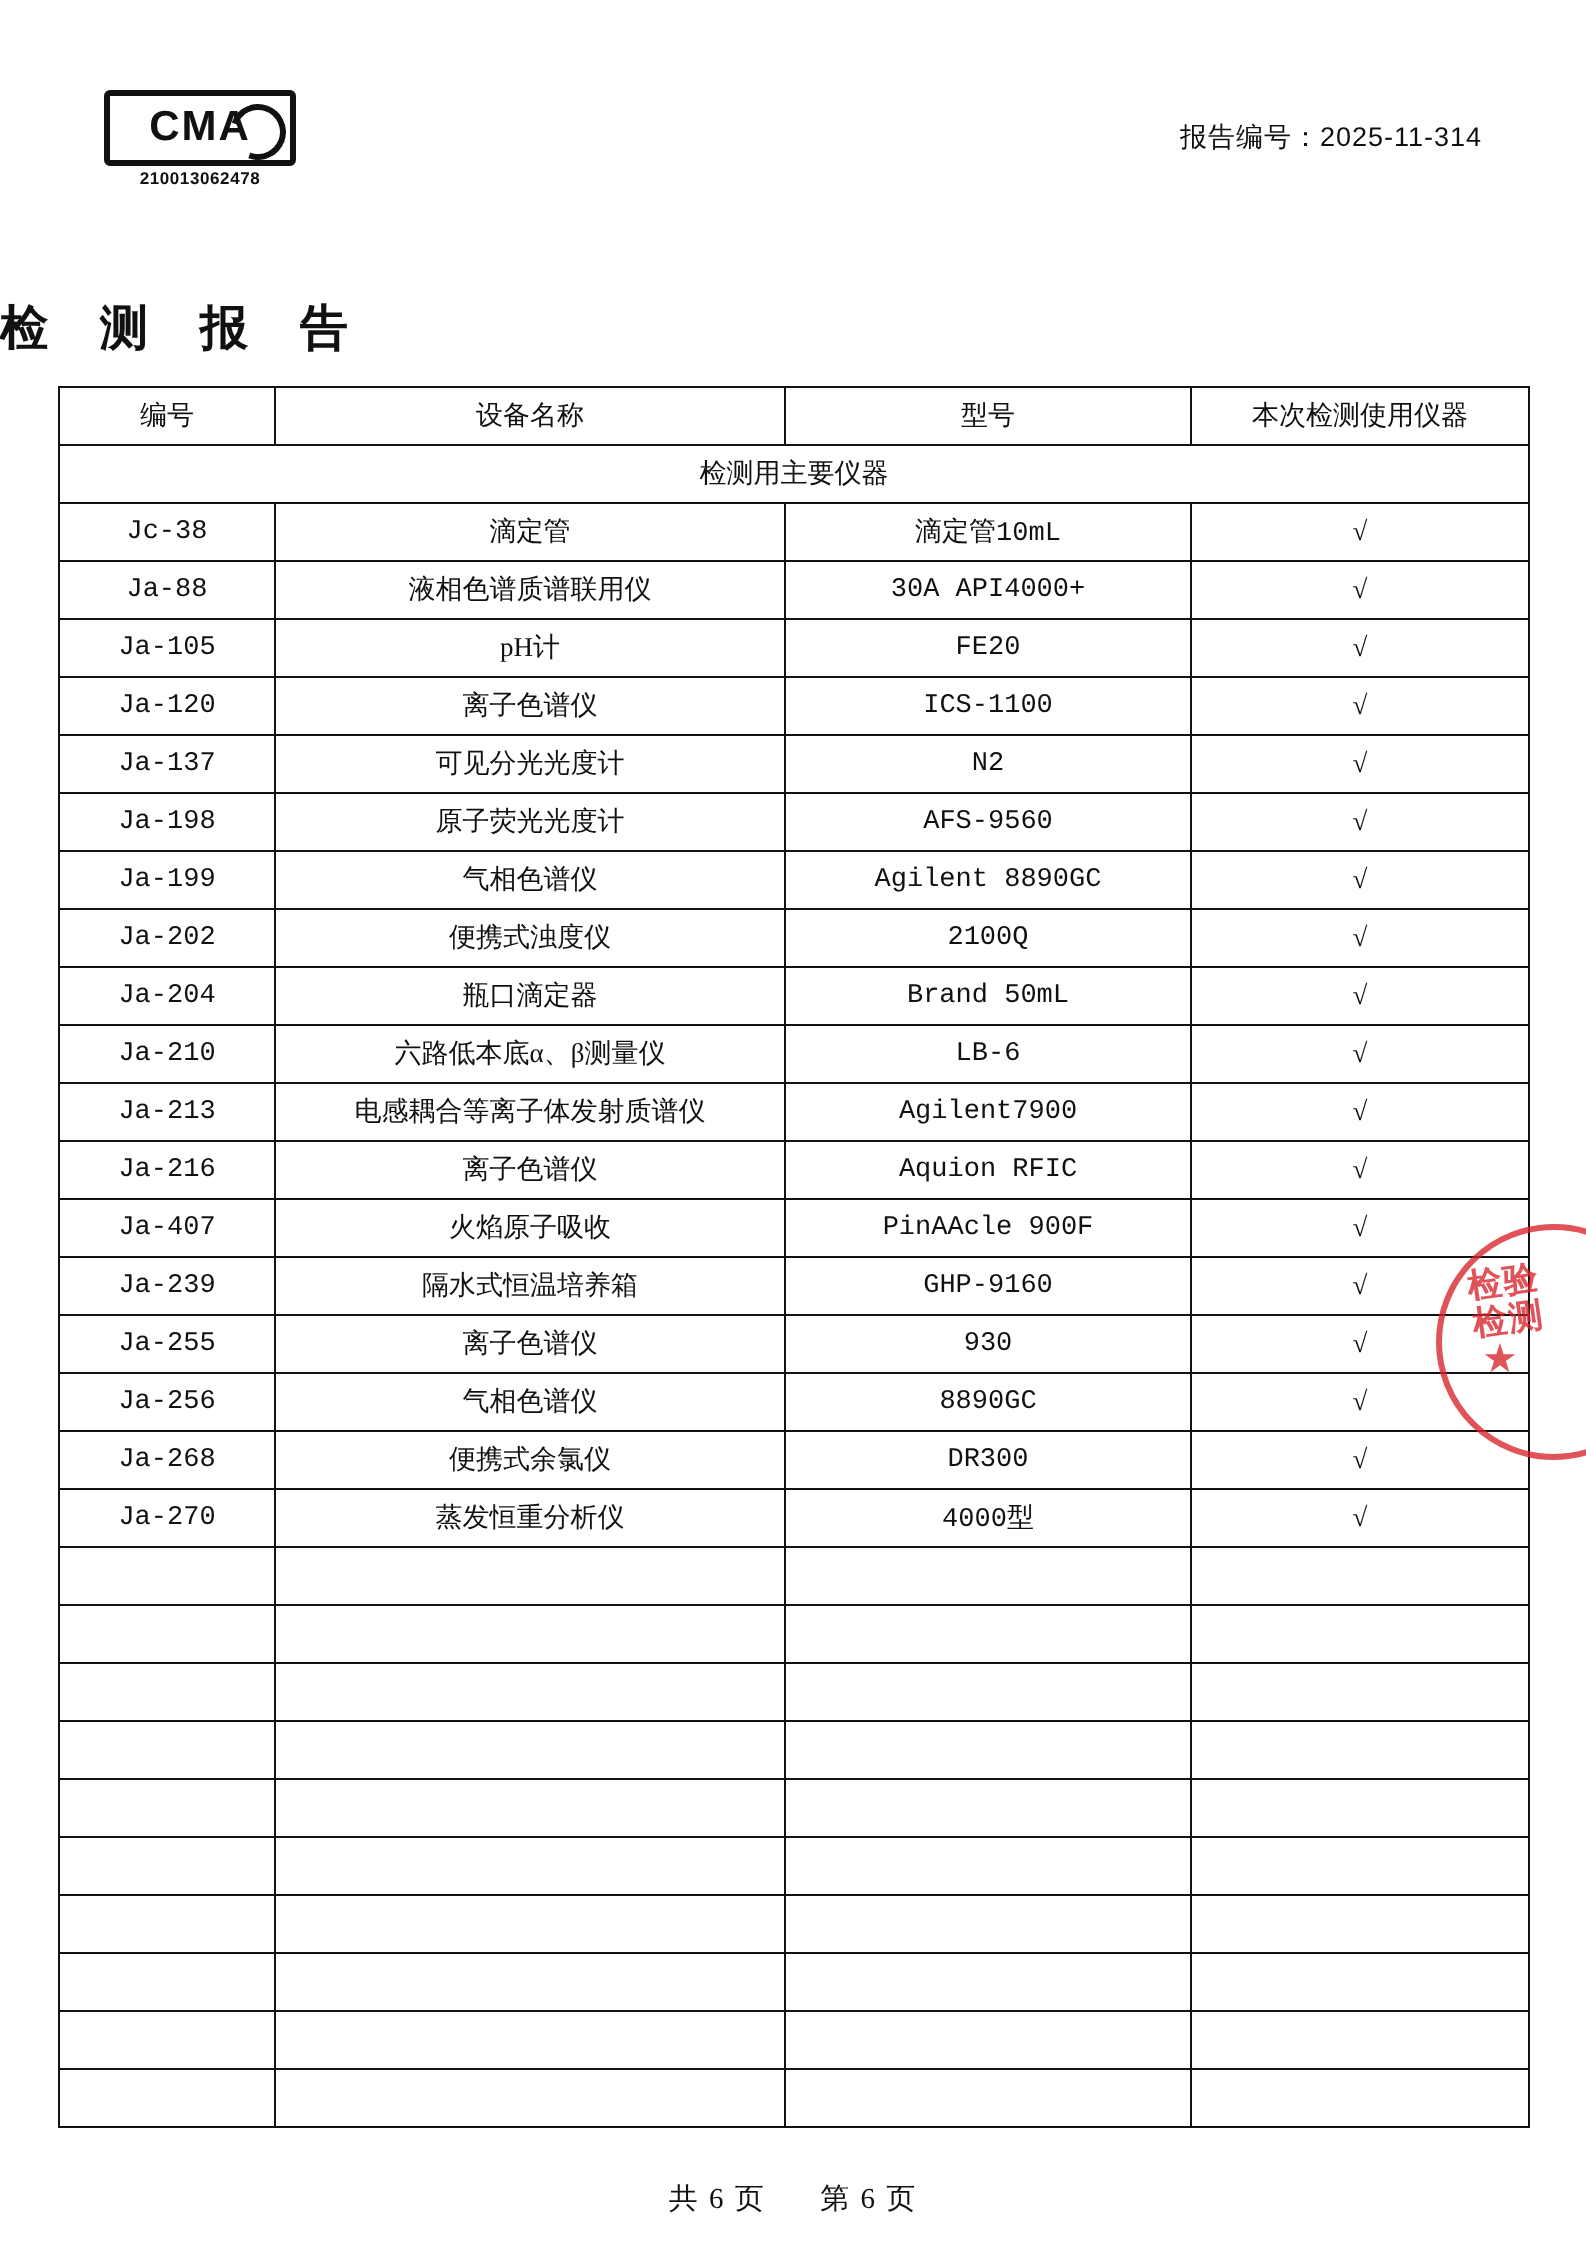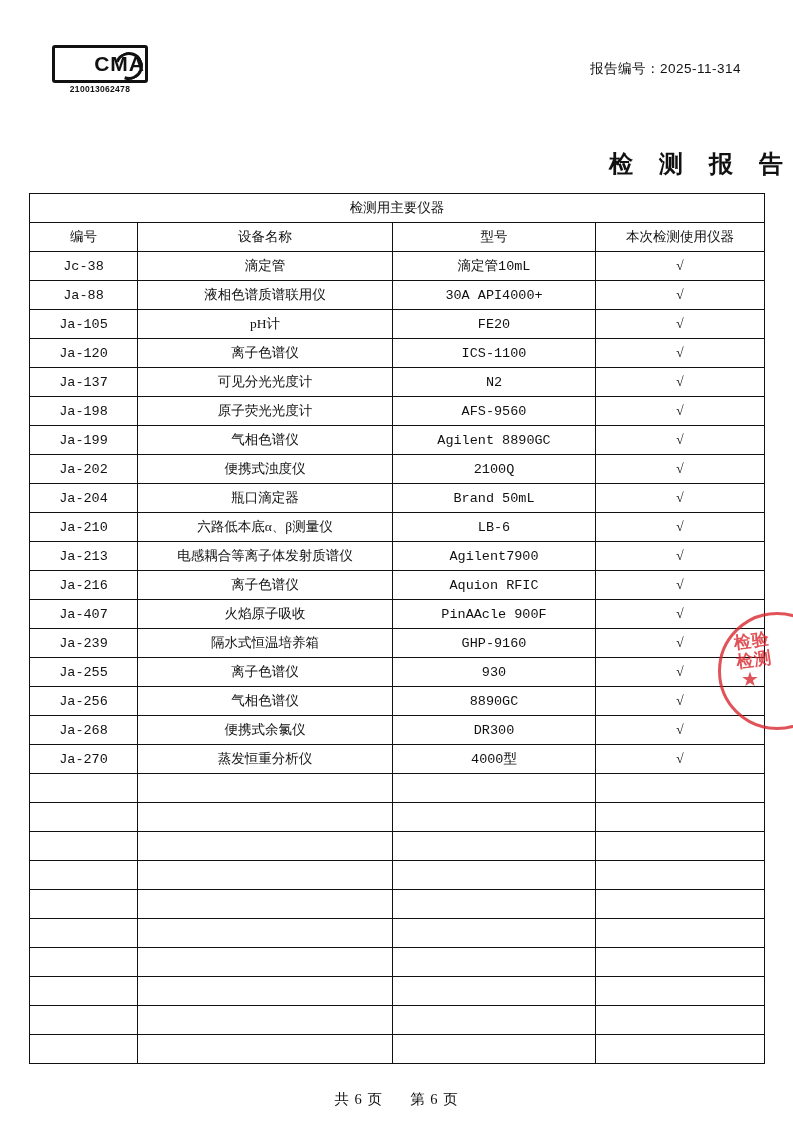--- a/index.html
+++ b/index.html
@@ -22,21 +22,21 @@
     left: 52px;
     top: 45px;
     width: 96px;
   }
   .cma-box {
     border: 3px solid #111;
     border-radius: 3px;
     height: 32px;
     display: flex;
     align-items: center;
-    justify-content: flex-end;
+    justify-content: center;
     font-family: "Liberation Sans", sans-serif;
     font-weight: bold;
     font-size: 21px;
     letter-spacing: 1px;
     position: relative;
   }
   .cma-box .ring {
     position: absolute;
     right: 2px;
     top: 4px;
@@ -64,21 +64,21 @@
     font-size: 13.5px;
     letter-spacing: 0.5px;
     white-space: nowrap;
   }
 
   .doc-title {
     position: absolute;
     left: 0;
     right: 0;
     top: 148px;
-    text-align: right;
+    text-align: left;
     font-size: 24px;
     font-weight: bold;
     letter-spacing: 10px;
     font-family: "Liberation Serif", serif;
   }
 
   
   .table-wrap {
     position: absolute;
     left: 29px;
@@ -182,28 +182,28 @@
 <div class="table-wrap">
   <table class="main">
     <colgroup>
       <col class="col-1">
         <col class="col-2">
         <col class="col-3">
         <col class="col-4">
     </colgroup>
     <tbody id="table-body">
       <tr>
-        <td class="caption" colspan="4">检测用主要仪器</td>
-      </tr>
-      <tr>
         <td>编号</td>
         <td>设备名称</td>
         <td>型号</td>
         <td>本次检测使用仪器</td>
       </tr>
+      <tr>
+        <td class="caption" colspan="4">检测用主要仪器</td>
+      </tr>
     <tr>
           <td class="mono">Jc-38</td>
           <td>滴定管</td>
           <td class="mono">滴定管10mL</td>
           <td class="check">√</td>
         </tr>
         <tr>
           <td class="mono">Ja-88</td>
           <td>液相色谱质谱联用仪</td>
           <td class="mono">30A API4000+</td>

